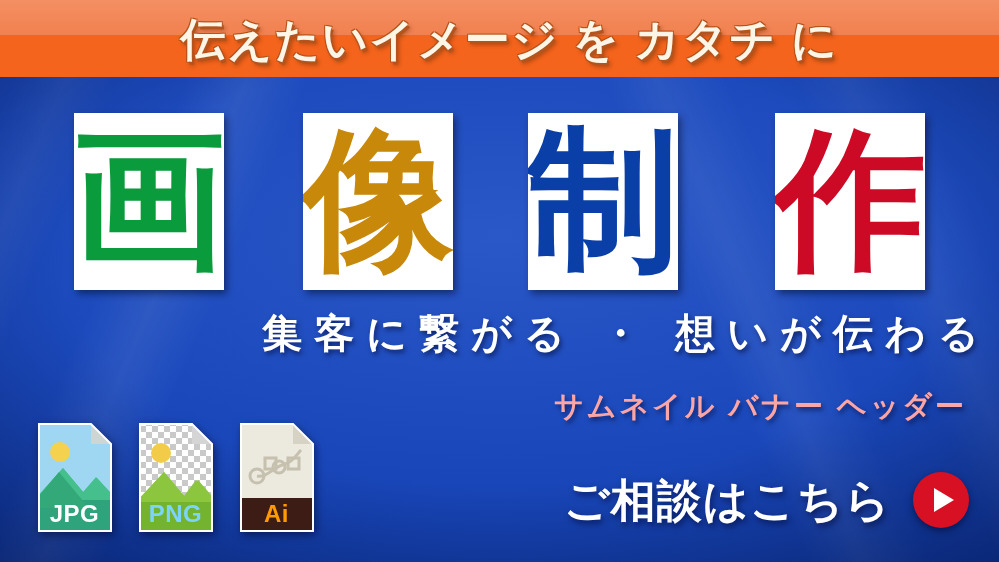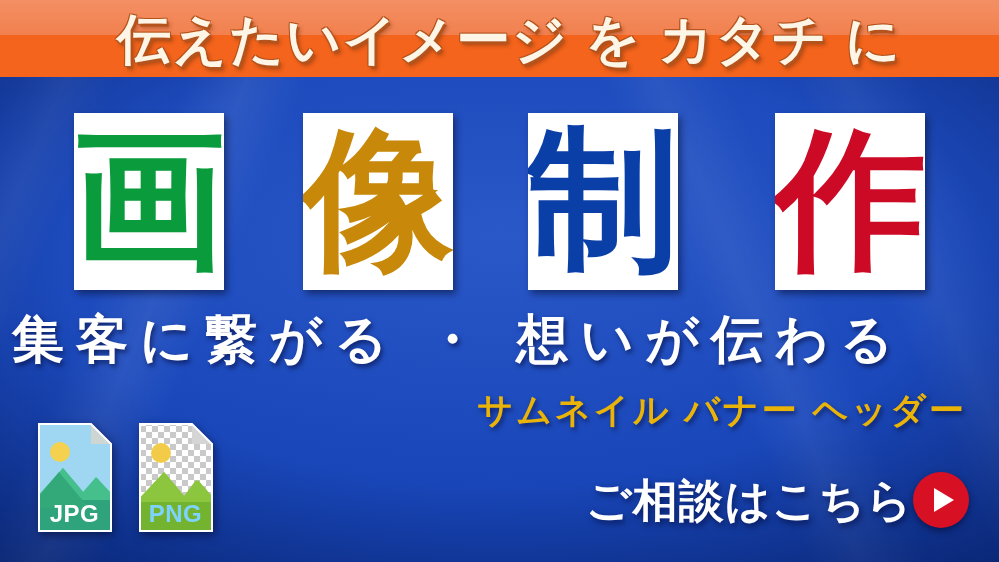--- a/index.html
+++ b/index.html
@@ -26,45 +26,45 @@
   .bg-vign{position:absolute;inset:0;
     background:radial-gradient(ellipse 78% 70% at 50% 48%, rgba(0,0,0,0) 55%, rgba(0,0,20,.33) 100%);}
 
   
   .topbar{position:absolute;left:0;top:0;width:999px;height:77px;
           background:linear-gradient(180deg,#f2804e 0%,#f2804e 46%,#f4641c 46%,#f4641c 100%);
           overflow:hidden;}
   .topbar .hl{position:absolute;left:0;top:0;width:100%;height:36px;
               background:linear-gradient(180deg, rgba(255,255,255,.12), rgba(255,255,255,0));}
   .topbar-text{position:absolute;left:0;right:0;top:50%;transform:translateY(-50%);
-      text-align:center;color:#fdf5e6;font-size:54px;font-weight:bold;line-height:1;
+      text-align:center;color:#fdf5e6;font-size:45px;font-weight:bold;line-height:1;
       letter-spacing:1.5px;white-space:nowrap;
       text-shadow: 2px 3px 0 #b4531c, -1px -1px 0 #b4531c, 1px -1px 0 #b4531c,
                    -1px 1px 0 #b4531c, 3px 4px 4px rgba(90,35,5,.45); padding-left: 20px;}
 
   
   .kbox{position:absolute;top:113px;width:150px;height:177px;background:#ffffff;
         box-shadow:3px 4px 7px rgba(0,0,20,.45);
         display:flex;align-items:center;justify-content:center;overflow:hidden;}
   .kbox span{font-size:152px;line-height:1;font-weight:bold;
              font-family:"DejaVu Sans","Liberation Sans",sans-serif;
              transform:translateY(-2px);}
   #kbox0{left:74px;} #kbox1{left:303px;} #kbox2{left:528px;} #kbox3{left:775px;}
 
   
-  .tagline{position:absolute;left:0;right:8px;top:313px;text-align:left;color:#ffffff;
-           font-size:52px;font-weight:bold;letter-spacing:12px;line-height:1;
+  .tagline{position:absolute;left:0;right:8px;top:313px;text-align:right;color:#ffffff;
+           font-size:40px;font-weight:bold;letter-spacing:12px;line-height:1;
            white-space:nowrap;text-indent:12px;
            text-shadow:2px 3px 5px rgba(0,0,40,.55);}
 
   
-  .subline{position:absolute;right:32px;top:392px;color:#eab308;
-           font-size:35px;font-weight:bold;letter-spacing:3px;line-height:1;
+  .subline{position:absolute;right:32px;top:392px;color:#fca5a5;
+           font-size:29px;font-weight:bold;letter-spacing:3px;line-height:1;
            white-space:nowrap;text-shadow:2px 3px 5px rgba(0,0,40,.55);}
-  .cta-row{position:absolute;right:30px;top:472px;display:flex;align-items:center;}
+  .cta-row{position:absolute;right:30px;top:472px;display:flex;align-items:center;gap:22px;}
   .cta-text{color:#ffffff;font-size:45px;font-weight:bold;letter-spacing:1px;line-height:1;
             white-space:nowrap;text-shadow:2px 3px 6px rgba(0,0,40,.6);}
   .play-btn{width:56px;height:56px;border-radius:50%;background:#d71023;
             display:flex;align-items:center;justify-content:center;
             box-shadow:0 3px 7px rgba(0,0,30,.5);}
   .play-tri{width:0;height:0;border-left:20px solid #ffffff;
             border-top:12px solid transparent;border-bottom:12px solid transparent;
             margin-left:5px;}
 
   
@@ -154,16 +154,39 @@
           <path d="M-4 90 L30 52 L50 76 L62 60 L92 92 L92 115 L-4 115Z" fill="#8cc63f"></path>
           <rect x="-4" y="80" width="95" height="40" fill="#74b330"></rect>
           <path d="M-4 88 L30 52 L52 78 L64 60 L92 92 L92 82 L-4 82Z" fill="#8cc63f"></path>
         </g>
         <path d="M58 4 l20 20 h-20z" fill="#d5d5d5"></path>
         <path d="M6 4h52l20 20v87H6z" fill="none" stroke="#ffffff" stroke-width="2"></path>
       </svg>
       <div class="flabel" style="color:#7dd3fc">PNG</div>
     </div>
 
+    <div class="fileicon">
+      <svg viewBox="0 0 83 115" xmlns="http://www.w3.org/2000/svg">
+        <defs>
+            <clipPath id="cpA">
+              <path d="M6 4h52l20 20v87H6z"></path>
+            </clipPath>
+          </defs>
+        <path d="M6 4h52l20 20v87H6z" fill="#ece9df"></path>
+        <g clip-path="url(#cpA)" stroke="#c6c0ae" fill="none" stroke-width="3">
+          <path d="M22 56 C32 58 40 46 50 44 C58 42 62 34 66 30"></path>
+          <circle cx="22" cy="56" r="7"></circle>
+          <circle cx="44" cy="47" r="6"></circle>
+          <rect x="30" y="38" width="11" height="11"></rect>
+          <rect x="53" y="38" width="11" height="11"></rect>
+        </g>
+        <g clip-path="url(#cpA)">
+            <rect x="0" y="78" width="83" height="40" fill="#3c1c14"></rect>
+          </g>
+        <path d="M58 4 l20 20 h-20z" fill="#d6d2c4"></path>
+        <path d="M6 4h52l20 20v87H6z" fill="none" stroke="#ffffff" stroke-width="2"></path>
+      </svg>
+      <div class="flabel" style="color:#ff9a00">Ai</div>
+    </div>
 
 
   </div>
 </div>
 
 </body></html>

